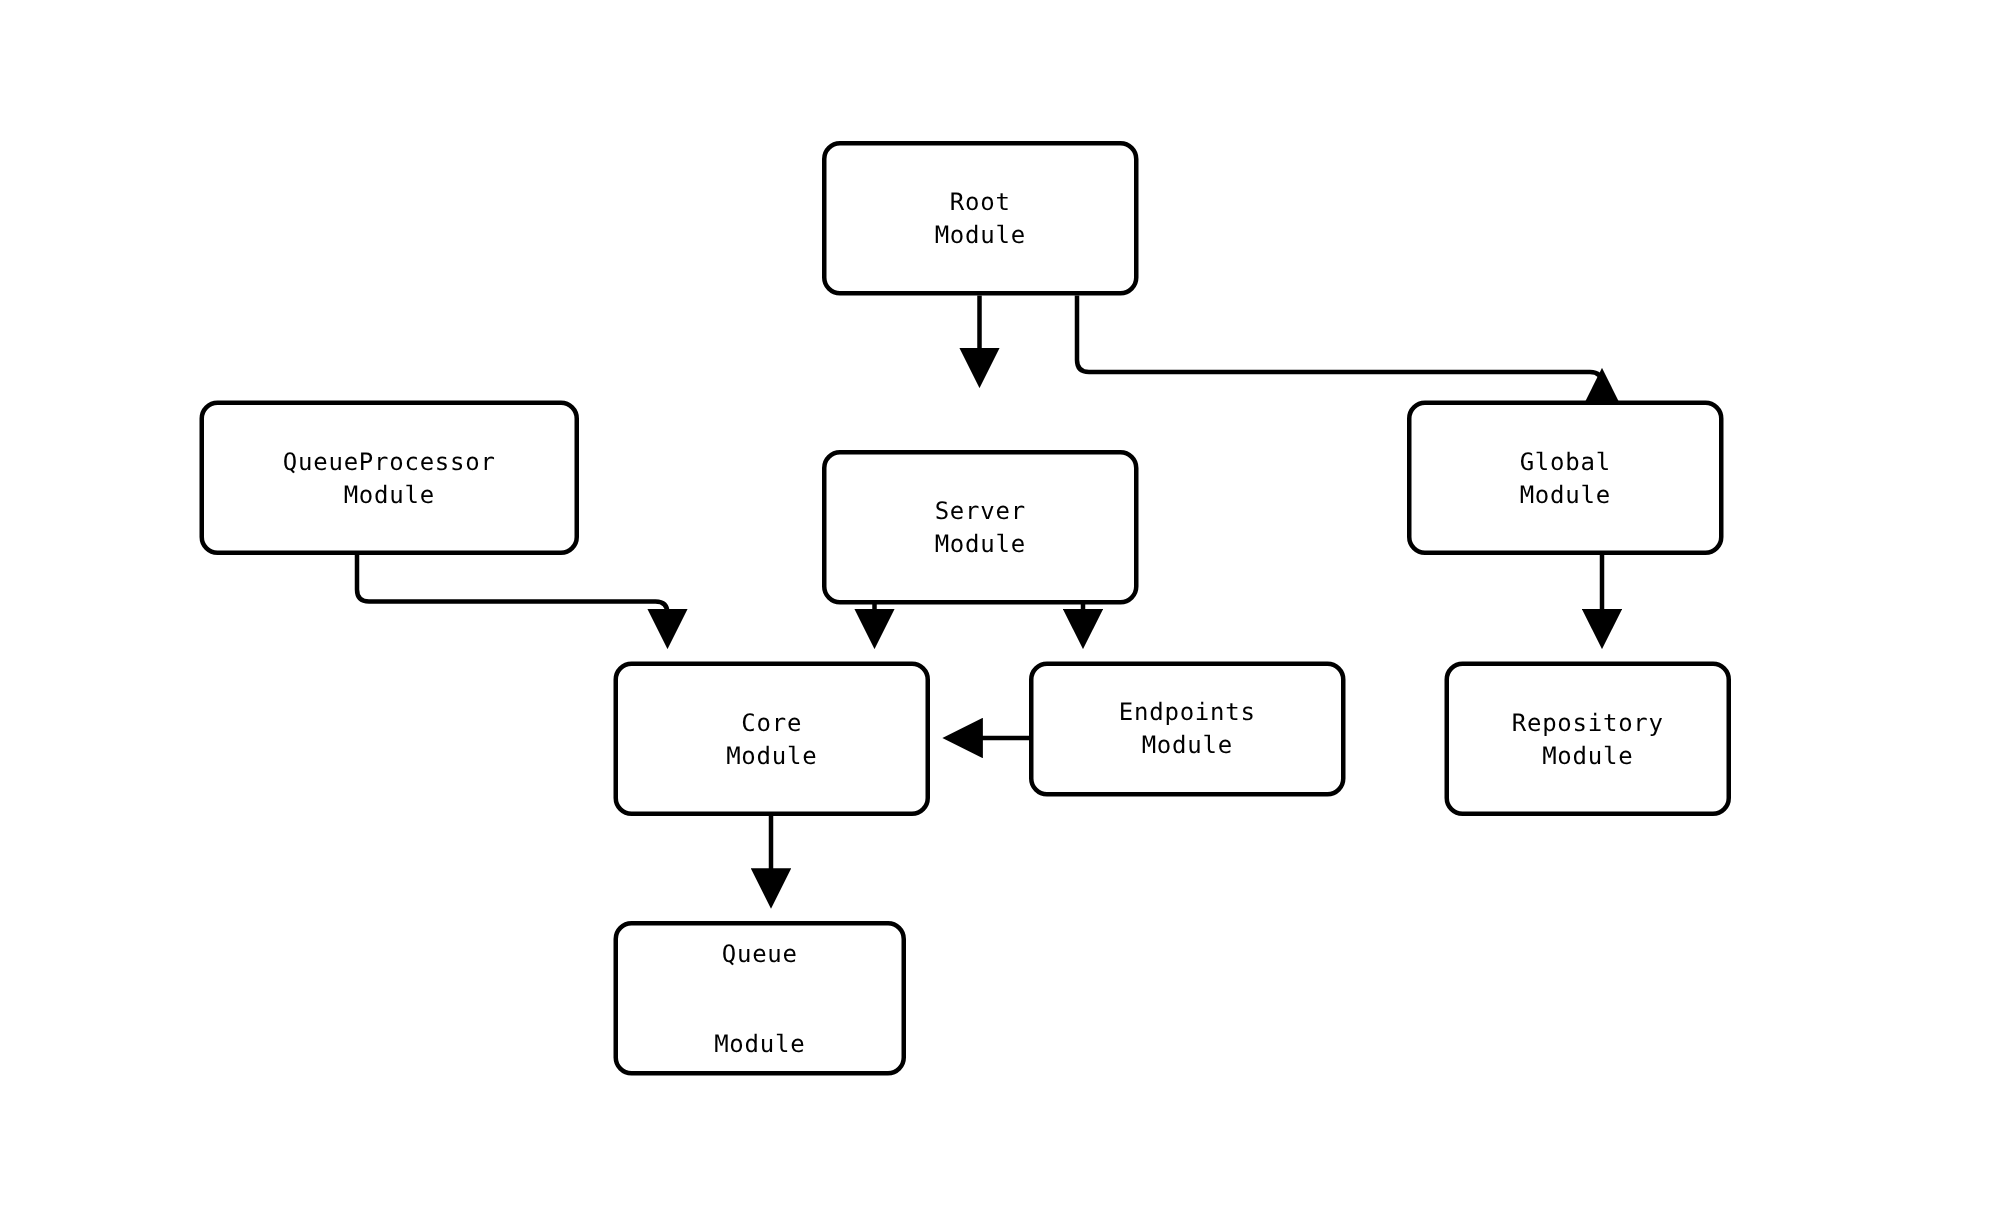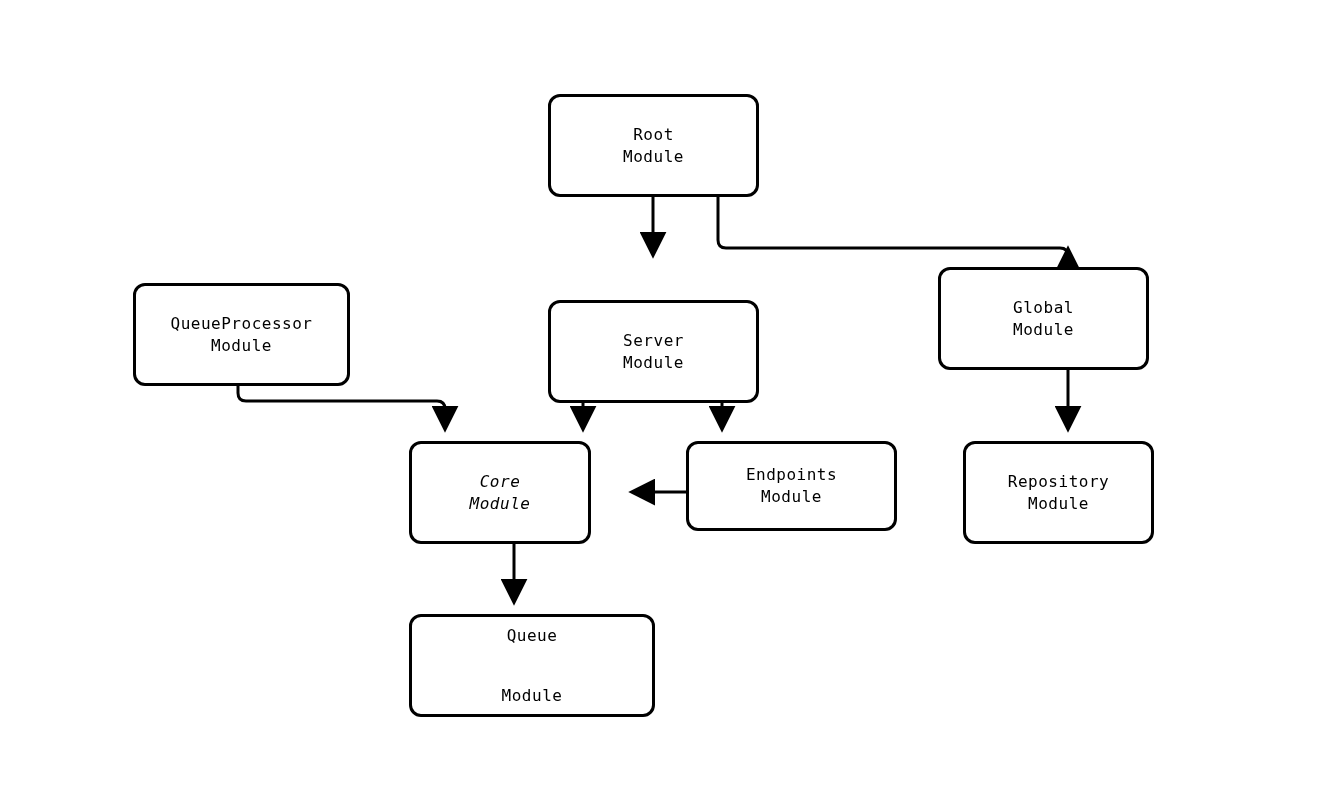--- a/index.html
+++ b/index.html
@@ -87,48 +87,48 @@
     <g>
       <path d="M 514 544 L 514 599" stroke="#000000" stroke-width="3" fill="none" marker-end="url(#arrow)"></path>
     </g>
   </svg>
 
   <div class="node" id="node-root" style="left: 548px; top: 94px; width: 211px; height: 103px;">
     <span class="line1">Root</span>
     <span class="line2">Module</span>
   </div>
 
-  <div class="node" id="node-queueprocessor" style="left: 133px; top: 267px; width: 217px; height: 103px; margin-top: 16px;">
+  <div class="node" id="node-queueprocessor" style="left: 133px; top: 267px; width: 253px; height: 103px;">
     <span class="line1">QueueProcessor</span>
     <span class="line2">Module</span>
   </div>
 
   <div class="node" id="node-server" style="left: 548px; top: 267px; width: 211px; height: 103px; margin-top: 33px;">
     <span class="line1">Server</span>
     <span class="line2">Module</span>
   </div>
 
   <div class="node" id="node-global" style="left: 938px; top: 267px; width: 211px; height: 103px;">
     <span class="line1">Global</span>
     <span class="line2">Module</span>
   </div>
 
-  <div class="node" id="node-core" style="left: 409px; top: 441px; width: 182px; height: 103px; font-style: italic;">
+  <div class="node" id="node-core" style="left: 409px; top: 441px; width: 211px; height: 103px;">
     <span class="line1">Core</span>
     <span class="line2">Module</span>
   </div>
 
   <div class="node" id="node-endpoints" style="left: 686px; top: 441px; width: 211px; height: 90px;">
     <span class="line1">Endpoints</span>
     <span class="line2">Module</span>
   </div>
 
   <div class="node" id="node-repository" style="left: 963px; top: 441px; width: 191px; height: 103px;">
     <span class="line1">Repository</span>
     <span class="line2">Module</span>
   </div>
 
-  <div class="node" id="node-queue" style="left: 409px; top: 614px; width: 246px; height: 103px; gap: 38px;">
+  <div class="node" id="node-queue" style="left: 409px; top: 614px; width: 195px; height: 103px; gap: 38px;">
     <span class="line1">Queue</span>
     <span class="line2">Module</span>
   </div>
 
 </div>
 
 </body></html>

